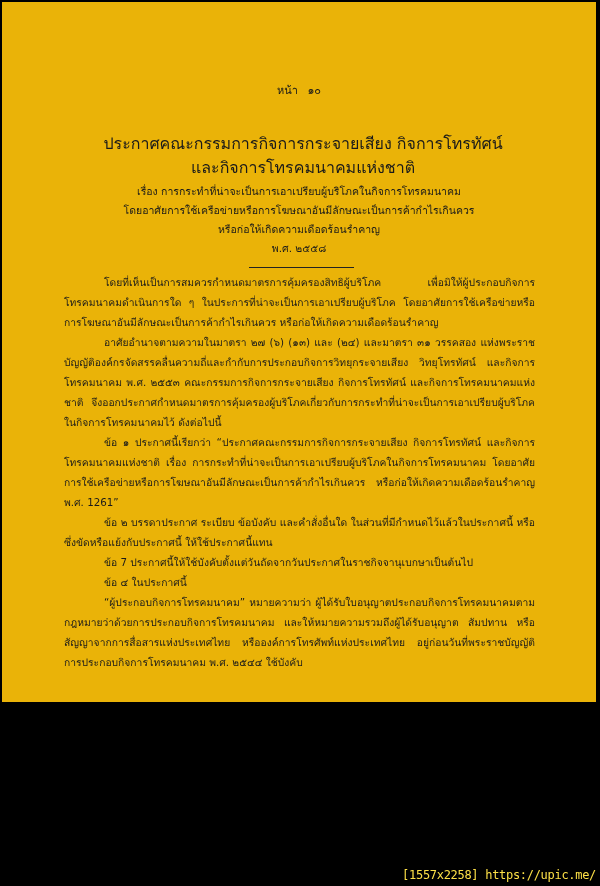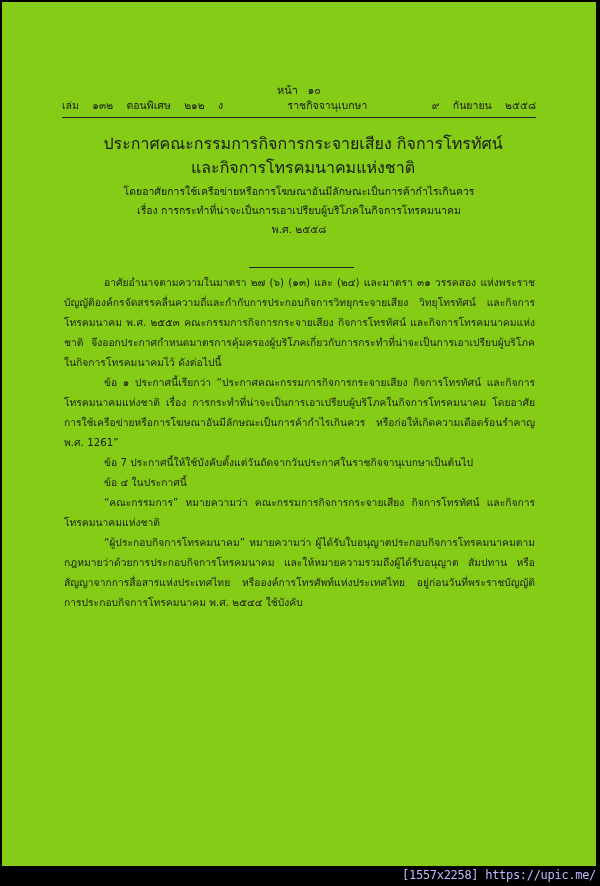--- a/index.html
+++ b/index.html
@@ -1,27 +1,27 @@
 <!DOCTYPE html>
 <html><head>
   <meta charset="utf-8">
   <style>
     html, body { margin: 0; padding: 0; }
     body {
       width: 600px; height: 886px; background: #000; position: relative; overflow: hidden;
       font-family: "DejaVu Sans", sans-serif; color: #1a1a1a;
     }
     .page {
-      position: absolute; left: 2px; top: 2px; width: 594px; height: 864px; background: #84cc16;
+      position: absolute; left: 2px; top: 2px; width: 594px; height: 700px; background: #eab308;
     }
     .footer-bar {
       position: absolute; left: 0; top: 866px; width: 600px; height: 20px; background: #000;
     }
     .watermark {
-      position: absolute; right: 4px; top: 868px; color: #c4b5fd; font-size: 12px;
+      position: absolute; right: 4px; top: 868px; color: #fde047; font-size: 12px;
       font-family: "DejaVu Sans Mono", monospace; letter-spacing: -0.3px;
     }
     .page-num {
       position: absolute; left: 0; width: 100%; top: 79px; text-align: center; font-size: 11px;
     }
     .page-num span { margin: 0 3px; }
     .gazette-header {
       position: absolute; left: 60px; width: 474px; top: 95px; font-size: 10.5px;
       display: flex; justify-content: space-between; padding-bottom: 3px;
       border-bottom: 1px solid #222;
@@ -47,53 +47,40 @@
   </style>
 </head>
 <body>
 
 <div class="page">
   <div class="page-num">
     <span>หน้า</span>
     <span>๑๐</span>
   </div>
 
-  <div class="gazette-header">
-    <div class="seg">
-      <span>เล่ม</span>
-      <span>๑๓๒</span>
-      <span>ตอนพิเศษ</span>
-      <span>๒๑๒</span>
-      <span>ง</span>
-    </div>
-    <div>ราชกิจจานุเบกษา</div>
-    <div class="right">
-      <span>๙</span>
-      <span>กันยายน</span>
-      <span>๒๕๕๘</span>
-    </div>
-  </div>
 
   <div class="title">
     <div>ประกาศคณะกรรมการกิจการกระจายเสียง  กิจการโทรทัศน์</div>
     <div>และกิจการโทรคมนาคมแห่งชาติ</div>
   </div>
 
   <div class="subject">
+    <div>เรื่อง  การกระทำที่น่าจะเป็นการเอาเปรียบผู้บริโภคในกิจการโทรคมนาคม</div>
     <div>โดยอาศัยการใช้เครือข่ายหรือการโฆษณาอันมีลักษณะเป็นการค้ากำไรเกินควร</div>
-    <div>เรื่อง  การกระทำที่น่าจะเป็นการเอาเปรียบผู้บริโภคในกิจการโทรคมนาคม</div>
+    <div>หรือก่อให้เกิดความเดือดร้อนรำคาญ</div>
     <div>พ.ศ. ๒๕๕๘</div>
   </div>
 
   <div class="rule"></div>
 
   <div class="body">
+    <p class="indent">โดยที่เห็นเป็นการสมควรกำหนดมาตรการคุ้มครองสิทธิผู้บริโภค  เพื่อมิให้ผู้ประกอบกิจการโทรคมนาคมดำเนินการใด ๆ ในประการที่น่าจะเป็นการเอาเปรียบผู้บริโภค โดยอาศัยการใช้เครือข่ายหรือการโฆษณาอันมีลักษณะเป็นการค้ากำไรเกินควร  หรือก่อให้เกิดความเดือดร้อนรำคาญ</p>
     <p class="indent">อาศัยอำนาจตามความในมาตรา ๒๗ (๖) (๑๓) และ (๒๔) และมาตรา ๓๑ วรรคสอง แห่งพระราชบัญญัติองค์กรจัดสรรคลื่นความถี่และกำกับการประกอบกิจการวิทยุกระจายเสียง วิทยุโทรทัศน์ และกิจการโทรคมนาคม พ.ศ. ๒๕๕๓ คณะกรรมการกิจการกระจายเสียง กิจการโทรทัศน์ และกิจการโทรคมนาคมแห่งชาติ จึงออกประกาศกำหนดมาตรการคุ้มครองผู้บริโภคเกี่ยวกับการกระทำที่น่าจะเป็นการเอาเปรียบผู้บริโภคในกิจการโทรคมนาคมไว้ ดังต่อไปนี้</p>
     <p class="indent">ข้อ ๑ ประกาศนี้เรียกว่า “ประกาศคณะกรรมการกิจการกระจายเสียง กิจการโทรทัศน์ และกิจการโทรคมนาคมแห่งชาติ เรื่อง การกระทำที่น่าจะเป็นการเอาเปรียบผู้บริโภคในกิจการโทรคมนาคม โดยอาศัยการใช้เครือข่ายหรือการโฆษณาอันมีลักษณะเป็นการค้ากำไรเกินควร หรือก่อให้เกิดความเดือดร้อนรำคาญ พ.ศ. 1261”</p>
+    <p class="indent">ข้อ ๒ บรรดาประกาศ ระเบียบ ข้อบังคับ และคำสั่งอื่นใด ในส่วนที่มีกำหนดไว้แล้วในประกาศนี้ หรือซึ่งขัดหรือแย้งกับประกาศนี้ ให้ใช้ประกาศนี้แทน</p>
     <p class="indent">ข้อ 7 ประกาศนี้ให้ใช้บังคับตั้งแต่วันถัดจากวันประกาศในราชกิจจานุเบกษาเป็นต้นไป</p>
     <p class="indent">ข้อ ๔ ในประกาศนี้</p>
-    <p class="indent">“คณะกรรมการ” หมายความว่า คณะกรรมการกิจการกระจายเสียง กิจการโทรทัศน์ และกิจการโทรคมนาคมแห่งชาติ</p>
     <p class="indent">“ผู้ประกอบกิจการโทรคมนาคม” หมายความว่า ผู้ได้รับใบอนุญาตประกอบกิจการโทรคมนาคมตามกฎหมายว่าด้วยการประกอบกิจการโทรคมนาคม และให้หมายความรวมถึงผู้ได้รับอนุญาต สัมปทาน หรือสัญญาจากการสื่อสารแห่งประเทศไทย หรือองค์การโทรศัพท์แห่งประเทศไทย อยู่ก่อนวันที่พระราชบัญญัติการประกอบกิจการโทรคมนาคม พ.ศ. ๒๕๔๔ ใช้บังคับ</p>
   </div>
 </div>
 
 <div class="footer-bar"></div>
 <div class="watermark">[1557x2258] https://upic.me/</div>
 
 </body></html>

